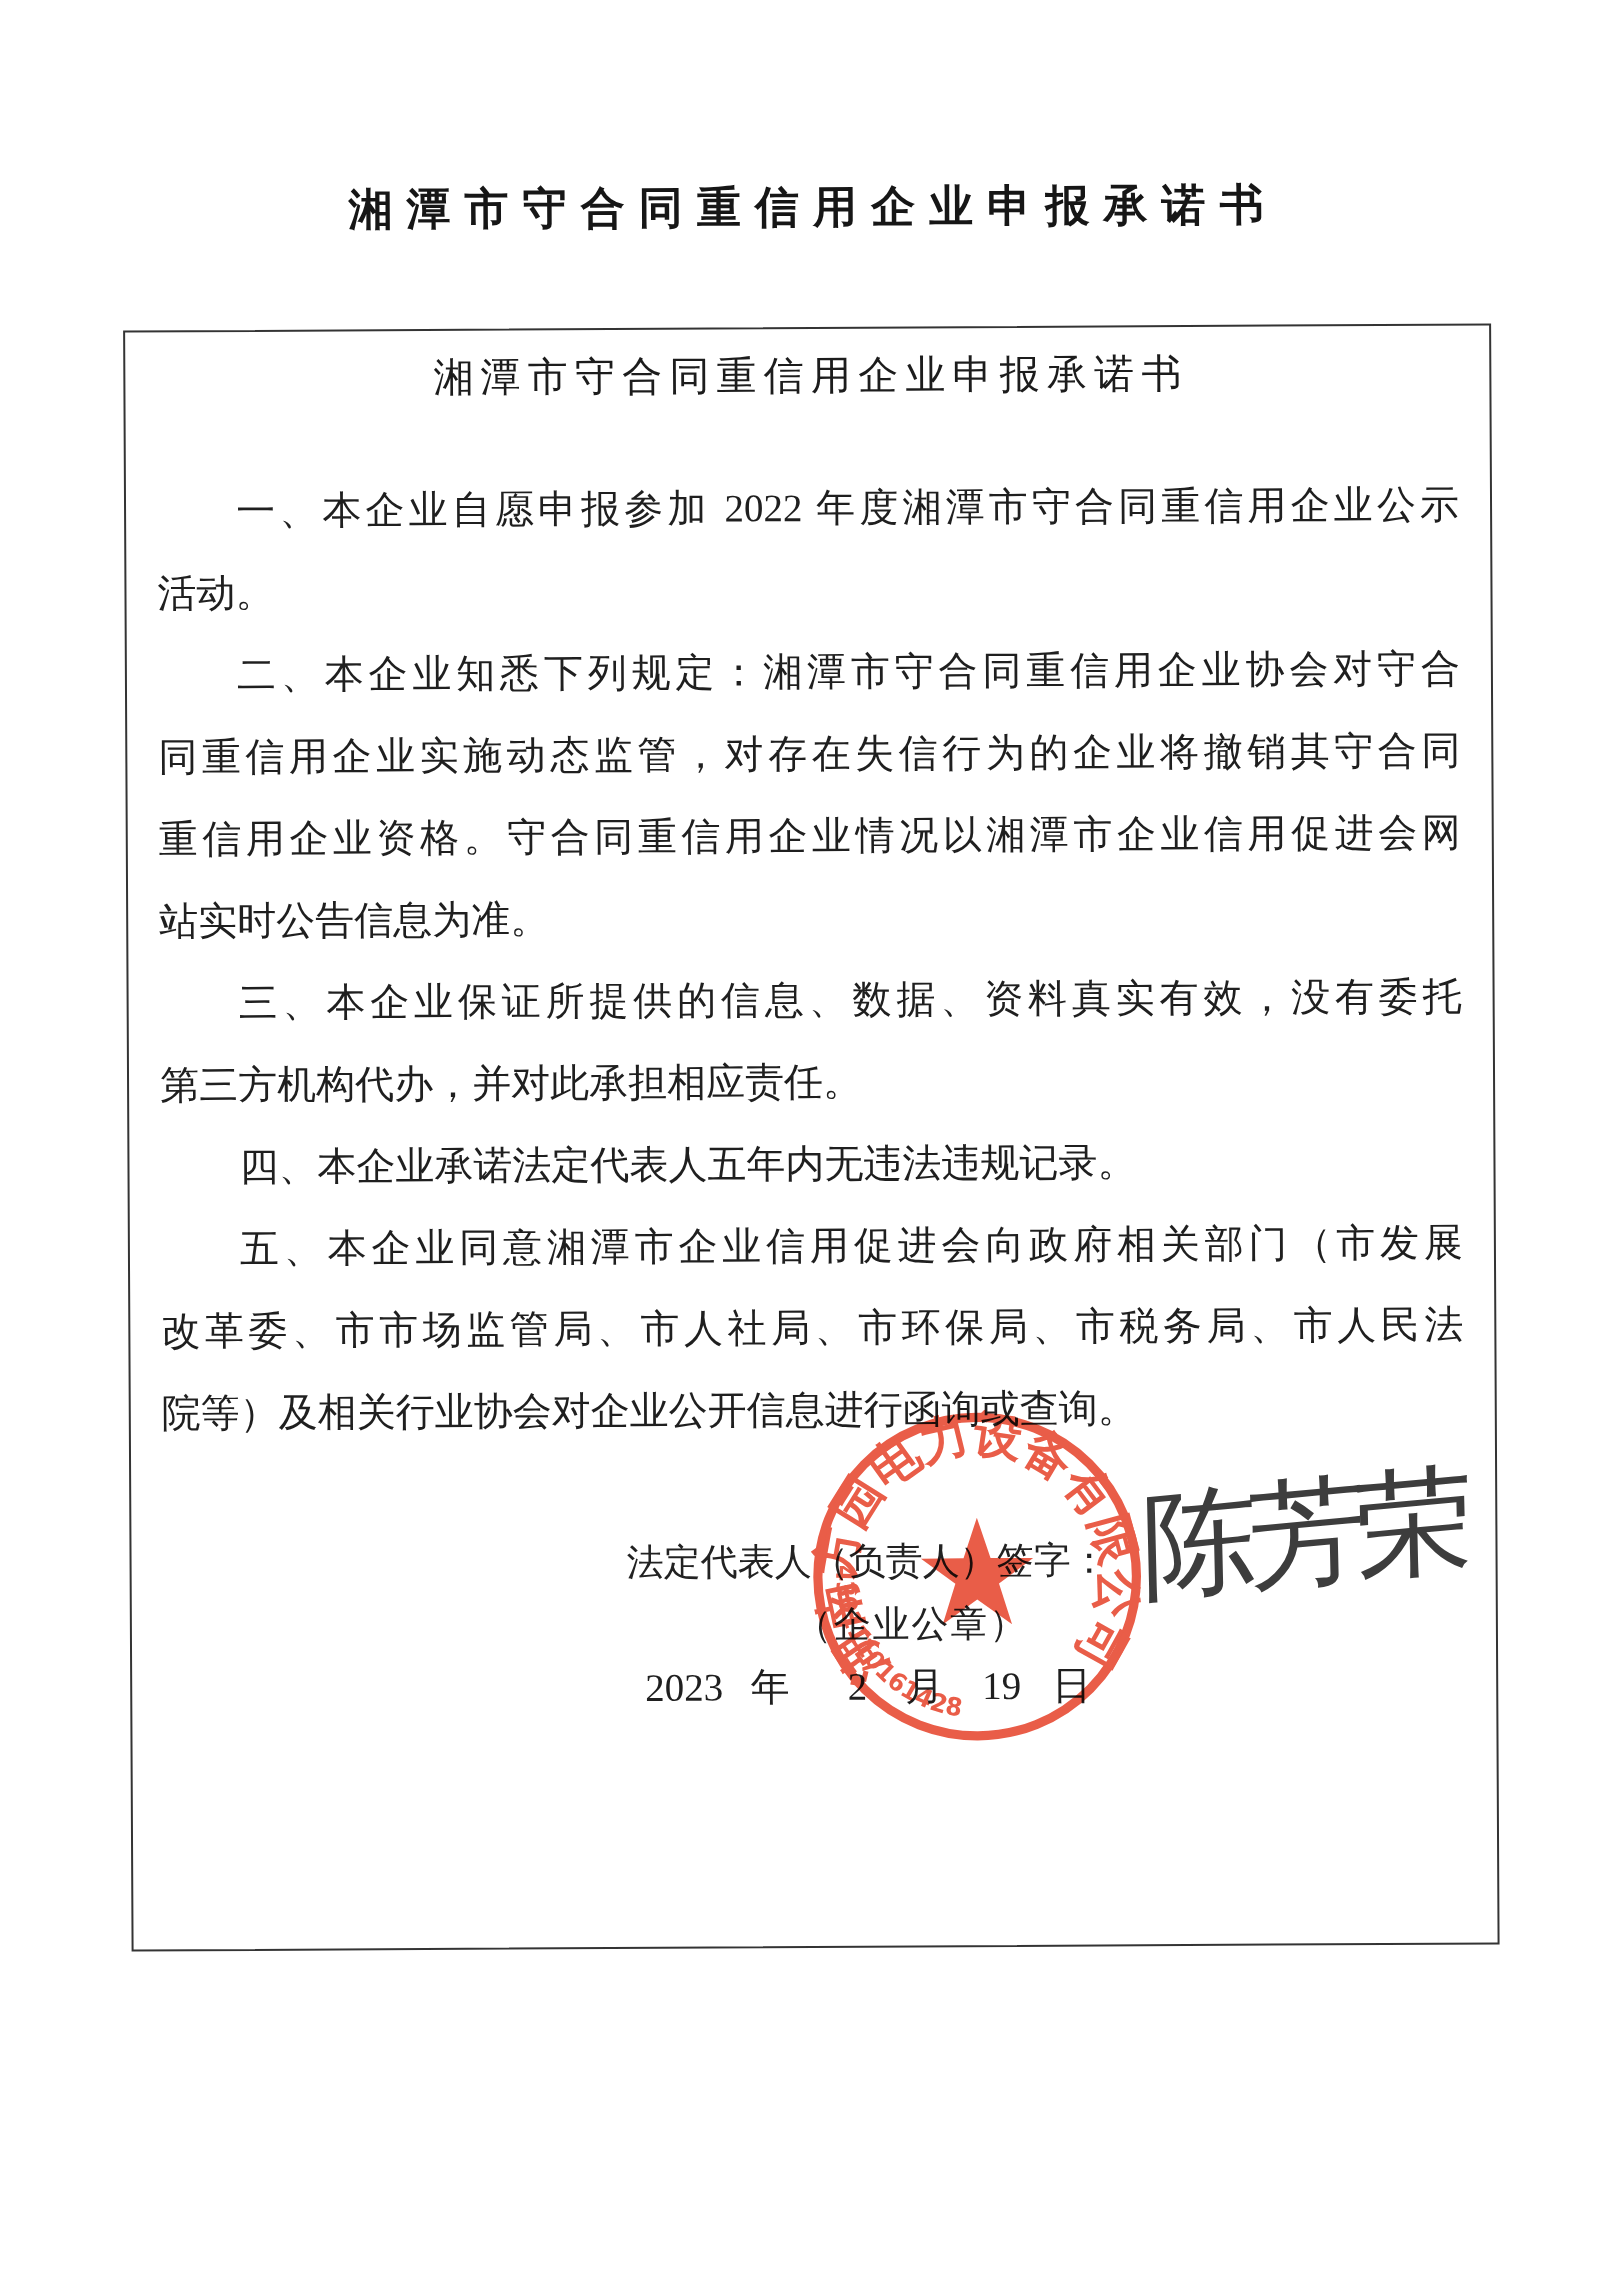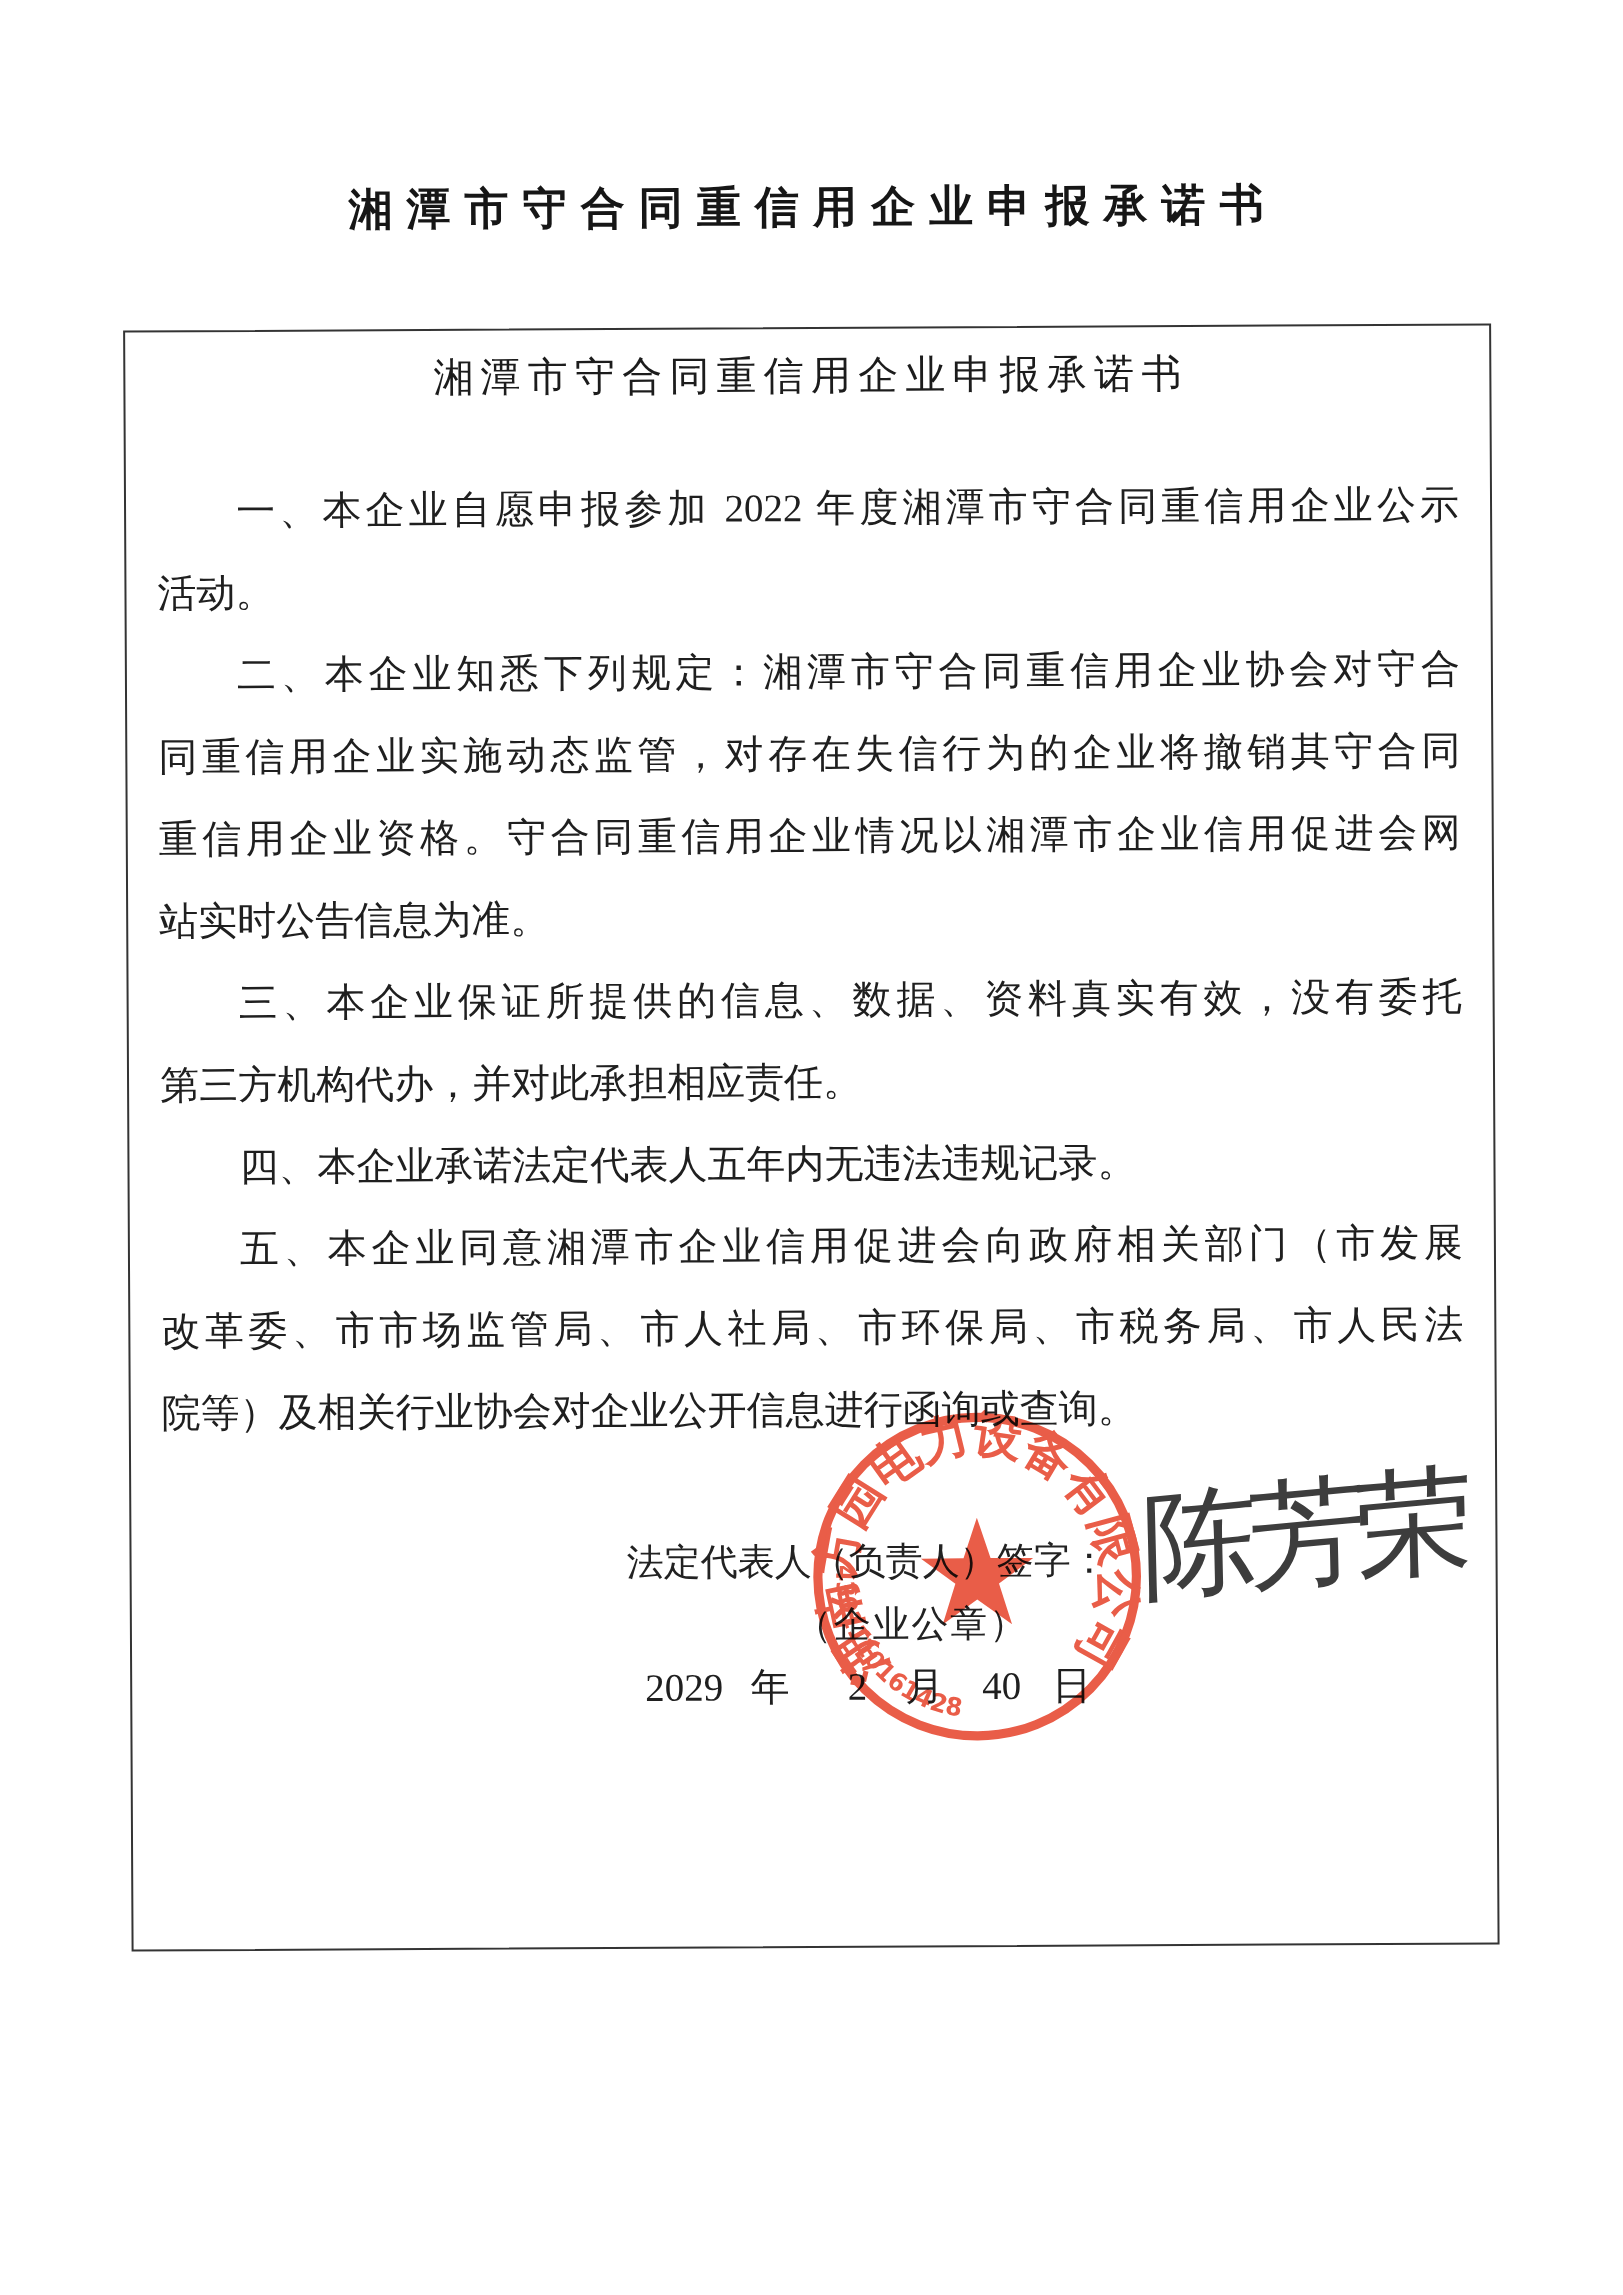--- a/index.html
+++ b/index.html
@@ -136,21 +136,21 @@
       <div class="tline full indent">五、本企业同意湘潭市企业信用促进会向政府相关部门（市发展</div>
       <div class="tline full">改革委、市市场监管局、市人社局、市环保局、市税务局、市人民法</div>
       <div class="tline last">院等）及相关行业协会对企业公开信息进行函询或查询。</div>
     </div>
   </div>
 
   <div class="sig-label">法定代表人（负责人）签字：</div>
 
   <div class="seal-note">（企业公章）</div>
 
-  <div class="date-line"><span class="dv-year">2029</span><span class="du-year">年</span><span class="dv-month">2</span><span class="du-month">月</span><span class="dv-day">40</span><span class="du-day">日</span></div>
+  <div class="date-line"><span class="dv-year">2023</span><span class="du-year">年</span><span class="dv-month">2</span><span class="du-month">月</span><span class="dv-day">19</span><span class="du-day">日</span></div>
 
   <svg class="stamp" viewBox="-280 -280 560 560" aria-hidden="true">
     <defs>
       <path id="sealNamePath" d="M -134.4 134.4 A 190 190 0 0 1 0 -190 A 190 190 0 0 1 134.4 134.4" fill="none"></path>
       <path id="sealSerialPath" d="M -214 -19 A 215 215 0 0 0 -19 214" fill="none"></path>
     </defs>
     <circle r="243" fill="none" stroke="#e8503a" stroke-width="14"></circle>
     <polygon fill="#e8503a" points="0,-90 20.6,-28.3 85.6,-27.8 33.3,10.8 52.9,72.8 0,35 -52.9,72.8 -33.3,10.8 -85.6,-27.8 -20.6,-28.3"></polygon>
     <text font-size="76" fill="#e8503a">
       <textPath href="#sealNamePath" startOffset="0" textLength="880" lengthAdjust="spacingAndGlyphs">湖南方园电力设备有限公司</textPath>

